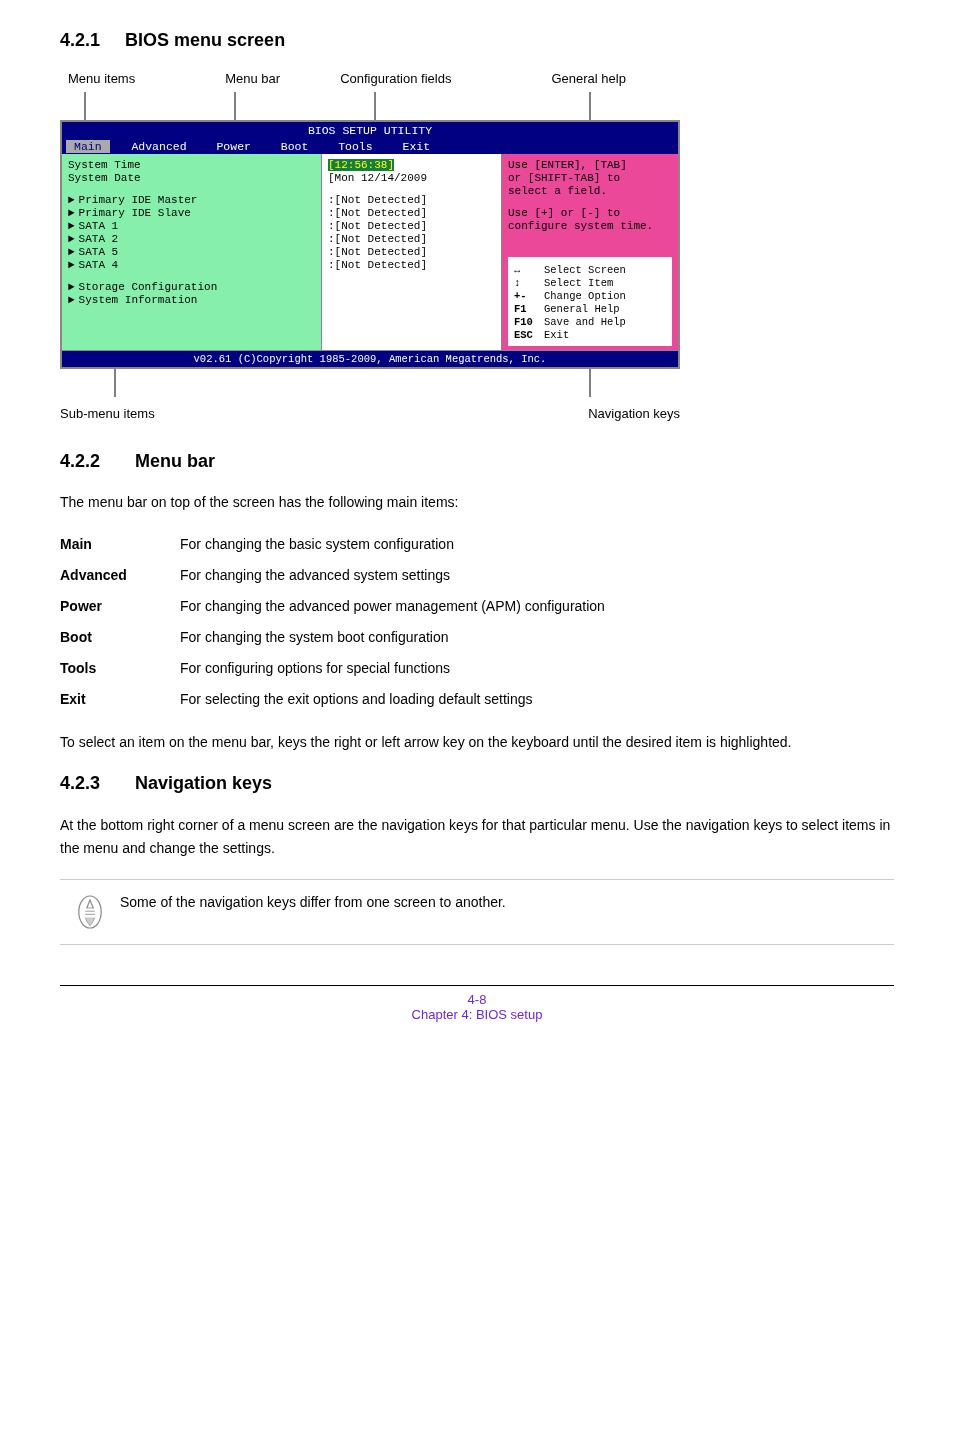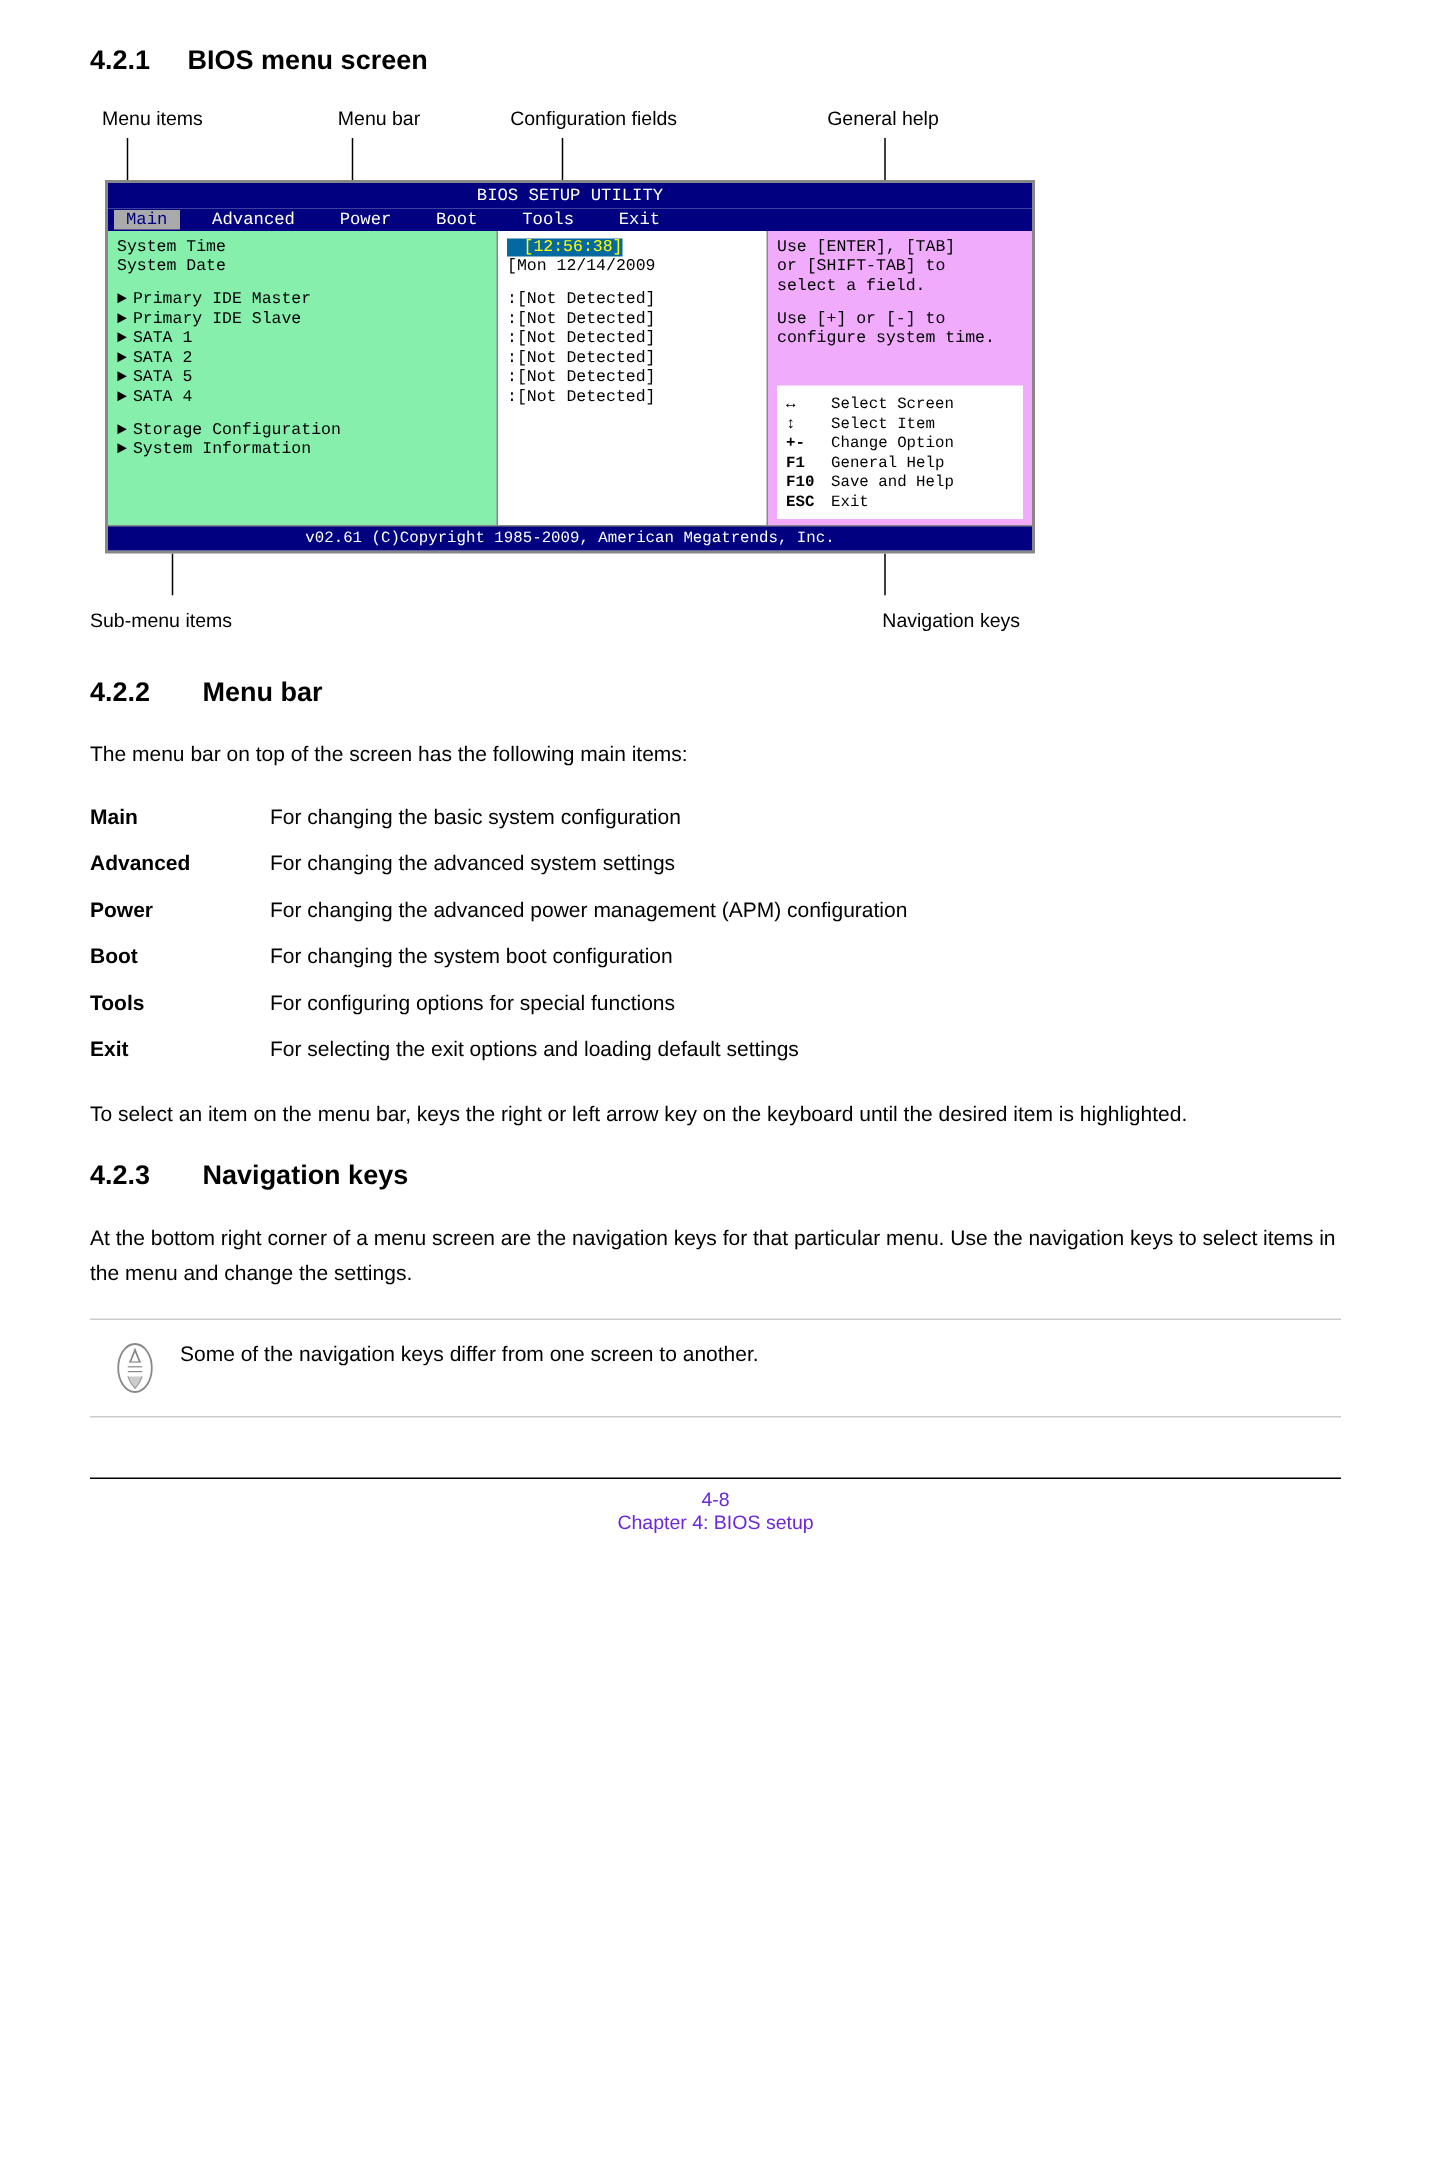--- a/index.html
+++ b/index.html
@@ -35,21 +35,21 @@
     }
 
     
     .bios-screen {
       border: 2px solid #888;
       background: #fff;
       font-family: 'Courier New', Courier, monospace;
       font-size: 11.5px;
       color: #000;
       width: 620px;
-      margin-left: 10px;
+      margin-left: 0;
     }
 
     .bios-top-bar {
       background: #000080;
       color: #fff;
       text-align: center;
       padding: 2px 4px;
       font-family: 'Courier New', Courier, monospace;
       font-size: 11.5px;
     }
@@ -88,21 +88,21 @@
     .bios-center {
       flex: 0 0 180px;
       border-right: 1px solid #888;
       padding: 4px 6px;
       background: #fff;
     }
 
     .bios-right {
       flex: 1;
       padding: 4px 6px;
-      background: #f0abfc;
+      background: #ec4899;
     }
 
     .bios-row {
       display: flex;
       flex-direction: row;
       margin: 1px 0;
       font-family: 'Courier New', Courier, monospace;
       font-size: 11px;
     }
     .bios-arrow {
@@ -114,23 +114,22 @@
       font-family: 'Courier New', Courier, monospace;
       font-size: 11px;
       color: #000;
     }
     .bios-value {
       font-family: 'Courier New', Courier, monospace;
       font-size: 11px;
       color: #000;
     }
     .bios-highlight {
-      background: #0369a1;
+      background: #15803d;
       color: #ff0;
-      padding-left: 11px;
     }
 
     .bios-section-gap { height: 8px; }
 
     .bios-nav {
       border-top: 1px solid #888;
       background: #000080;
       color: #fff;
       text-align: center;
       padding: 2px 4px;

